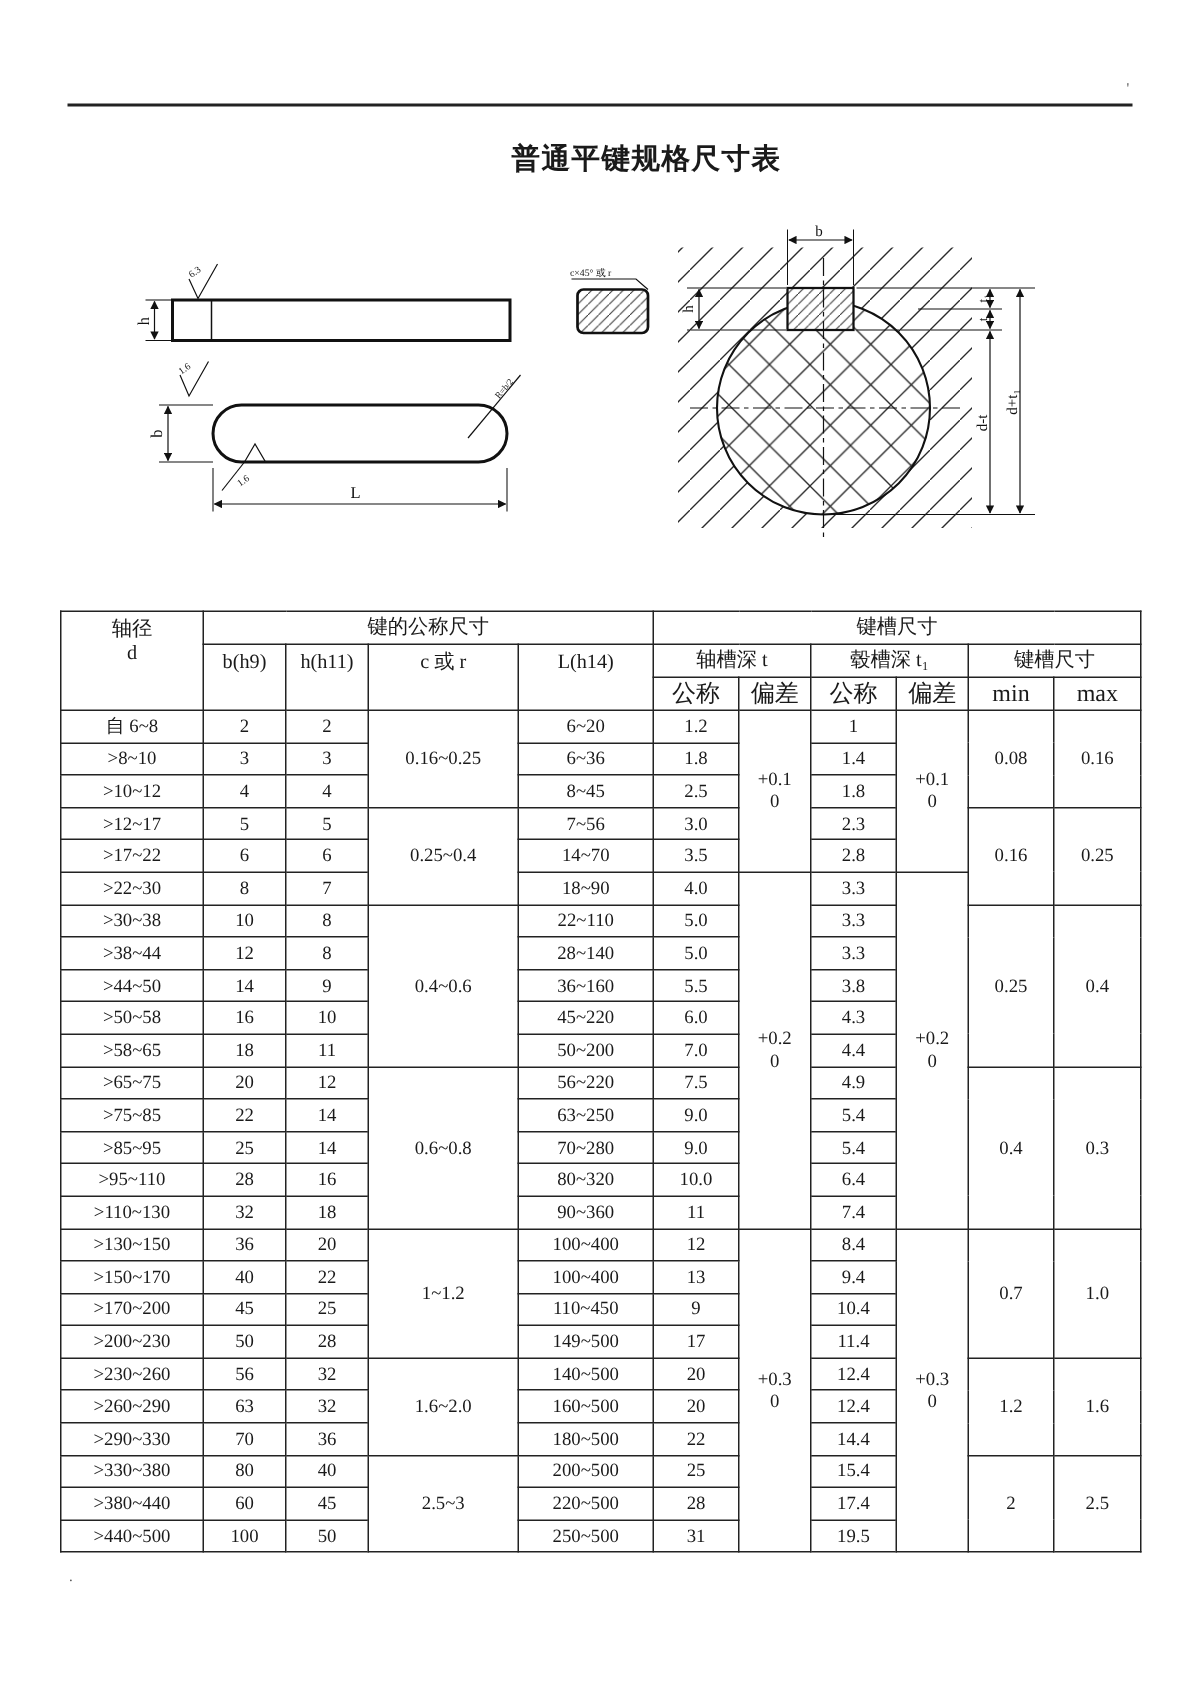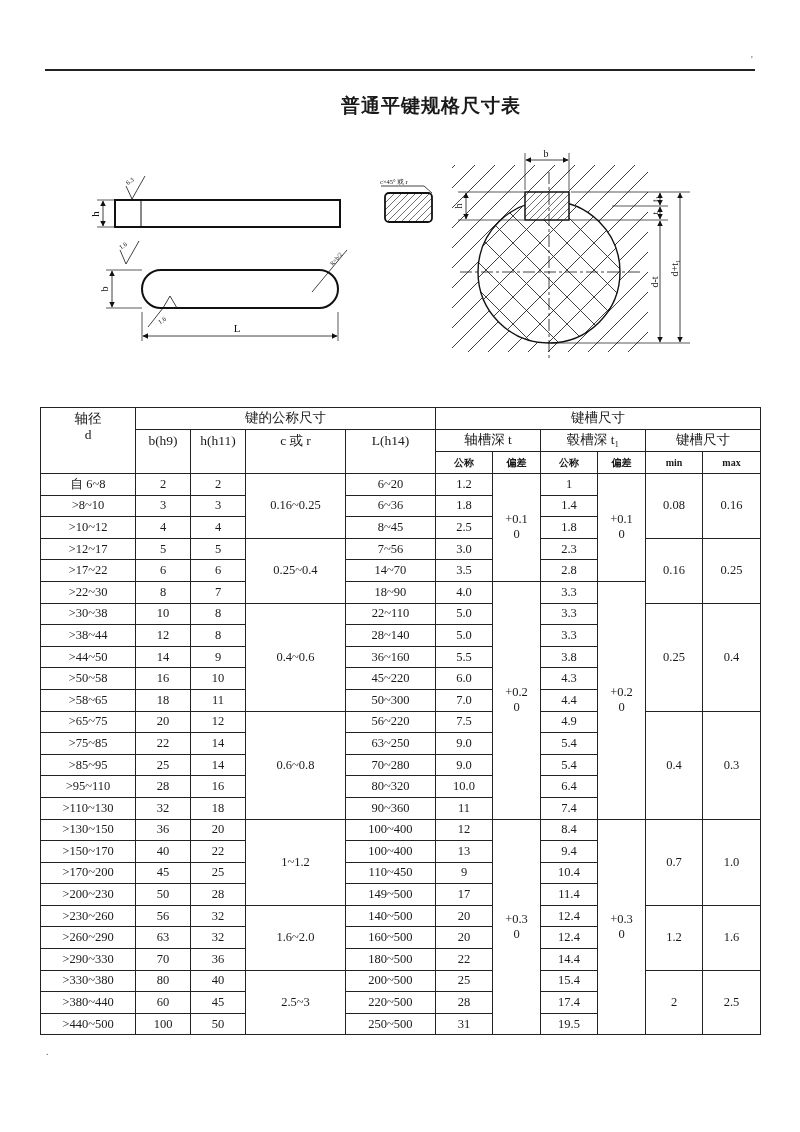--- a/index.html
+++ b/index.html
@@ -23,21 +23,21 @@
   table.spec {
     position:absolute; left:40px; top:407px; width:720px;
     border-collapse:collapse; table-layout:fixed;
   }
   .spec th, .spec td {
     border:1px solid #222; text-align:center; vertical-align:middle;
     padding:0; font-weight:normal; font-size:12.5px; line-height:1.2;
     overflow:hidden;
   }
   .spec thead th { height:21px; font-size:13.5px;text-align:center; }
-  .spec thead tr.subrow th { font-size:10px;font-weight:bold; }
+  .spec thead tr.subrow th { font-size:16px; }
   .spec th.vtop { vertical-align:top; padding-top:3px; }
   .spec td { height:20.6px; }
   .wrapnarrow { display:inline-block; max-width:40px; word-break:break-all; }
   .dev { line-height:17px; }
   .dev-mid { vertical-align:middle; }
   .dev-top { vertical-align:top; padding-top:43px; }
 </style>
 </head>
 <body>
 
@@ -281,21 +281,21 @@
         <td>16</td>
         <td>10</td>
         <td>45~220</td>
         <td>6.0</td>
         <td>4.3</td>
       </tr>
       <tr>
         <td>&gt;58~65</td>
         <td>18</td>
         <td>11</td>
-        <td>50~300</td>
+        <td>50~200</td>
         <td>7.0</td>
         <td>4.4</td>
       </tr>
       <tr>
         <td>&gt;65~75</td>
         <td>20</td>
         <td>12</td>
         <td rowspan="5">0.6~0.8</td>
         <td>56~220</td>
         <td>7.5</td>

